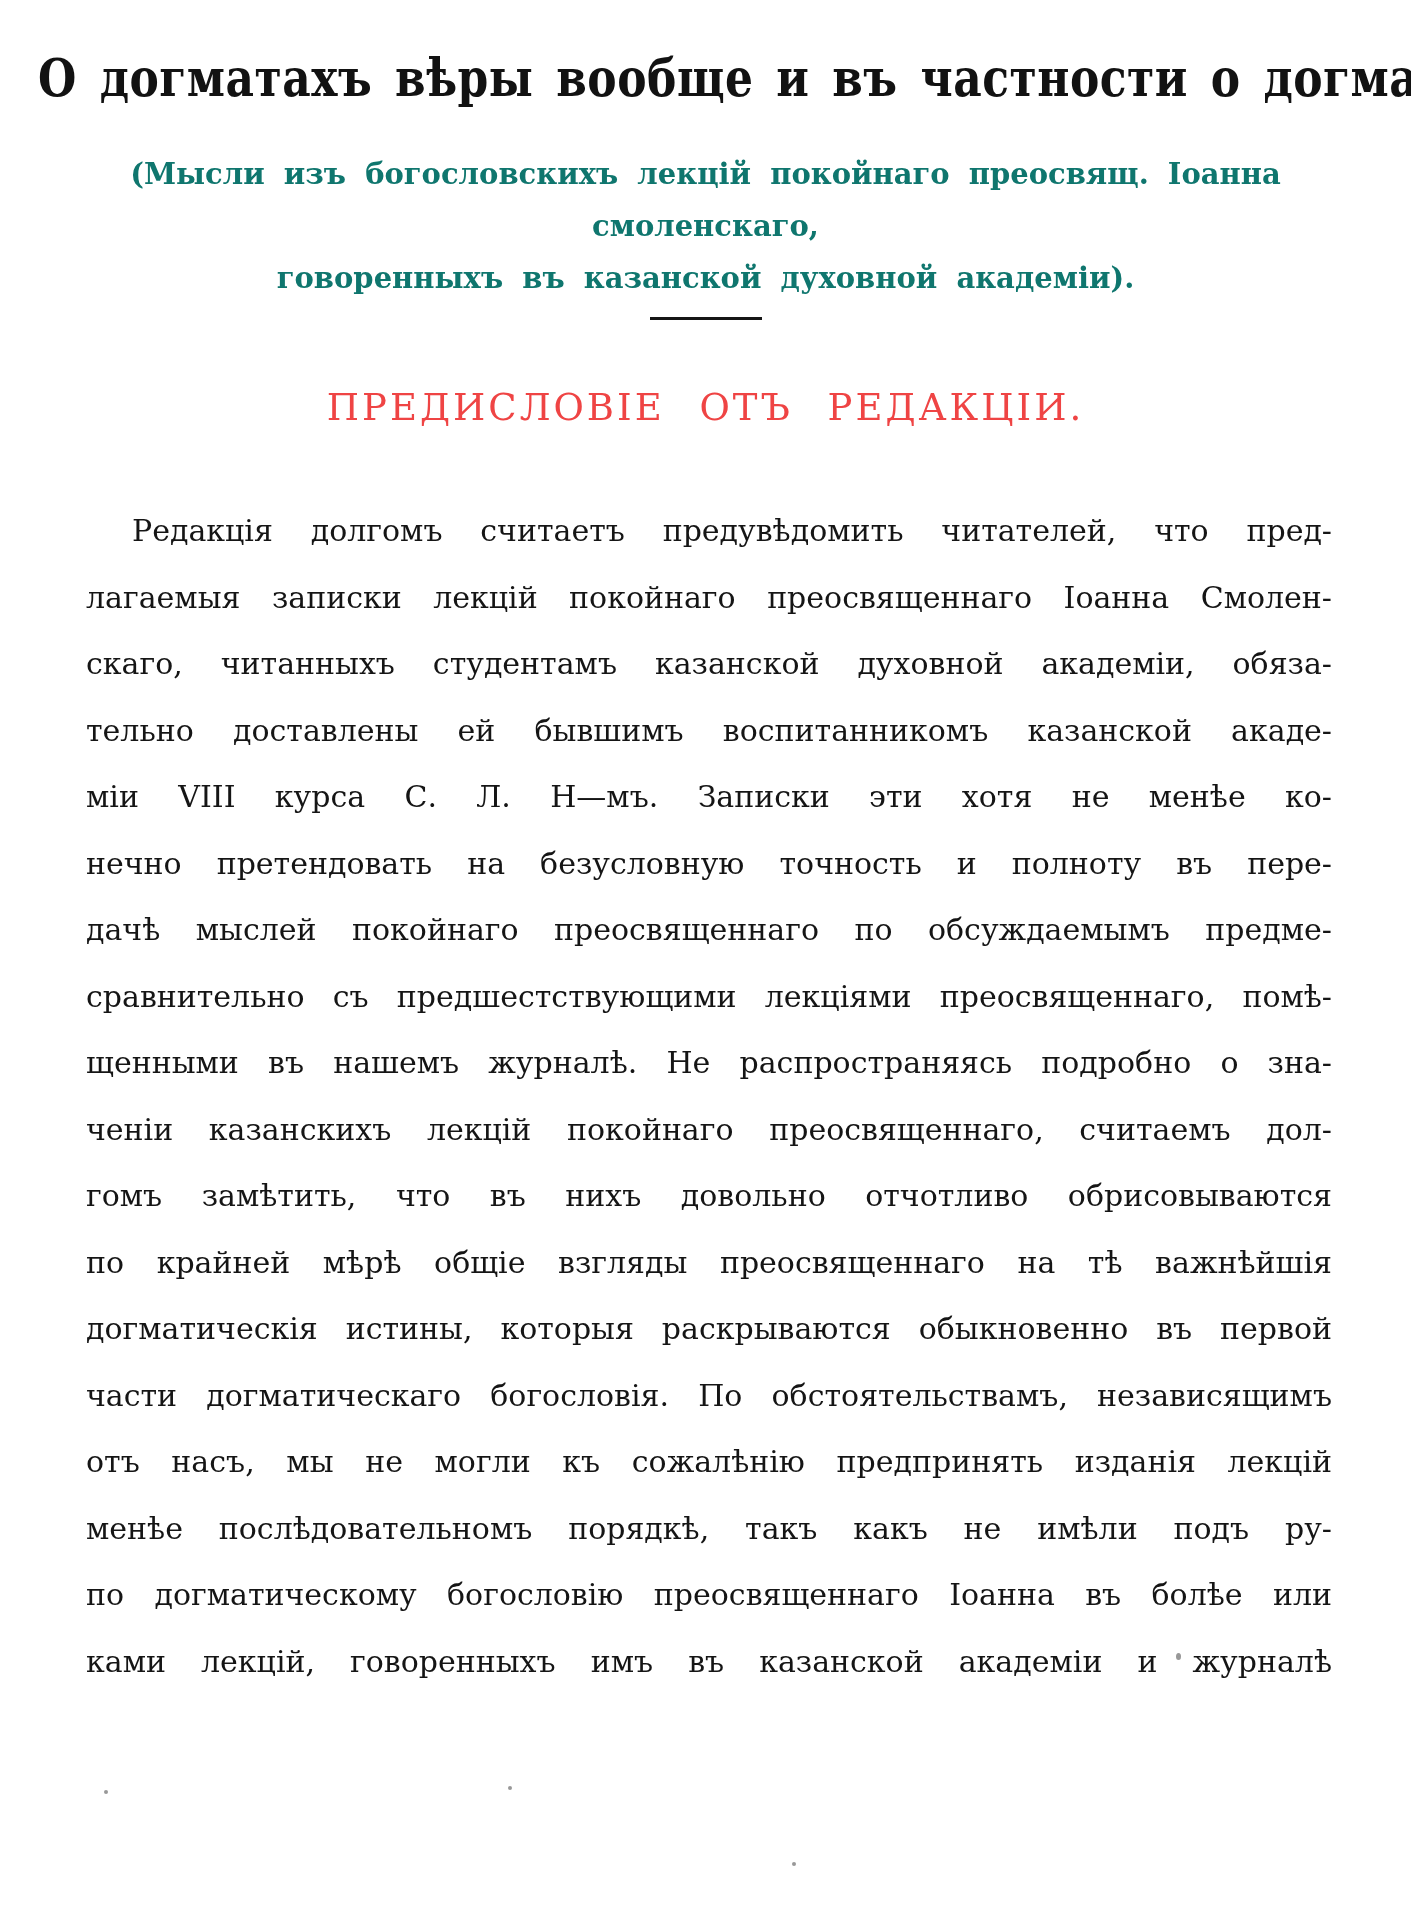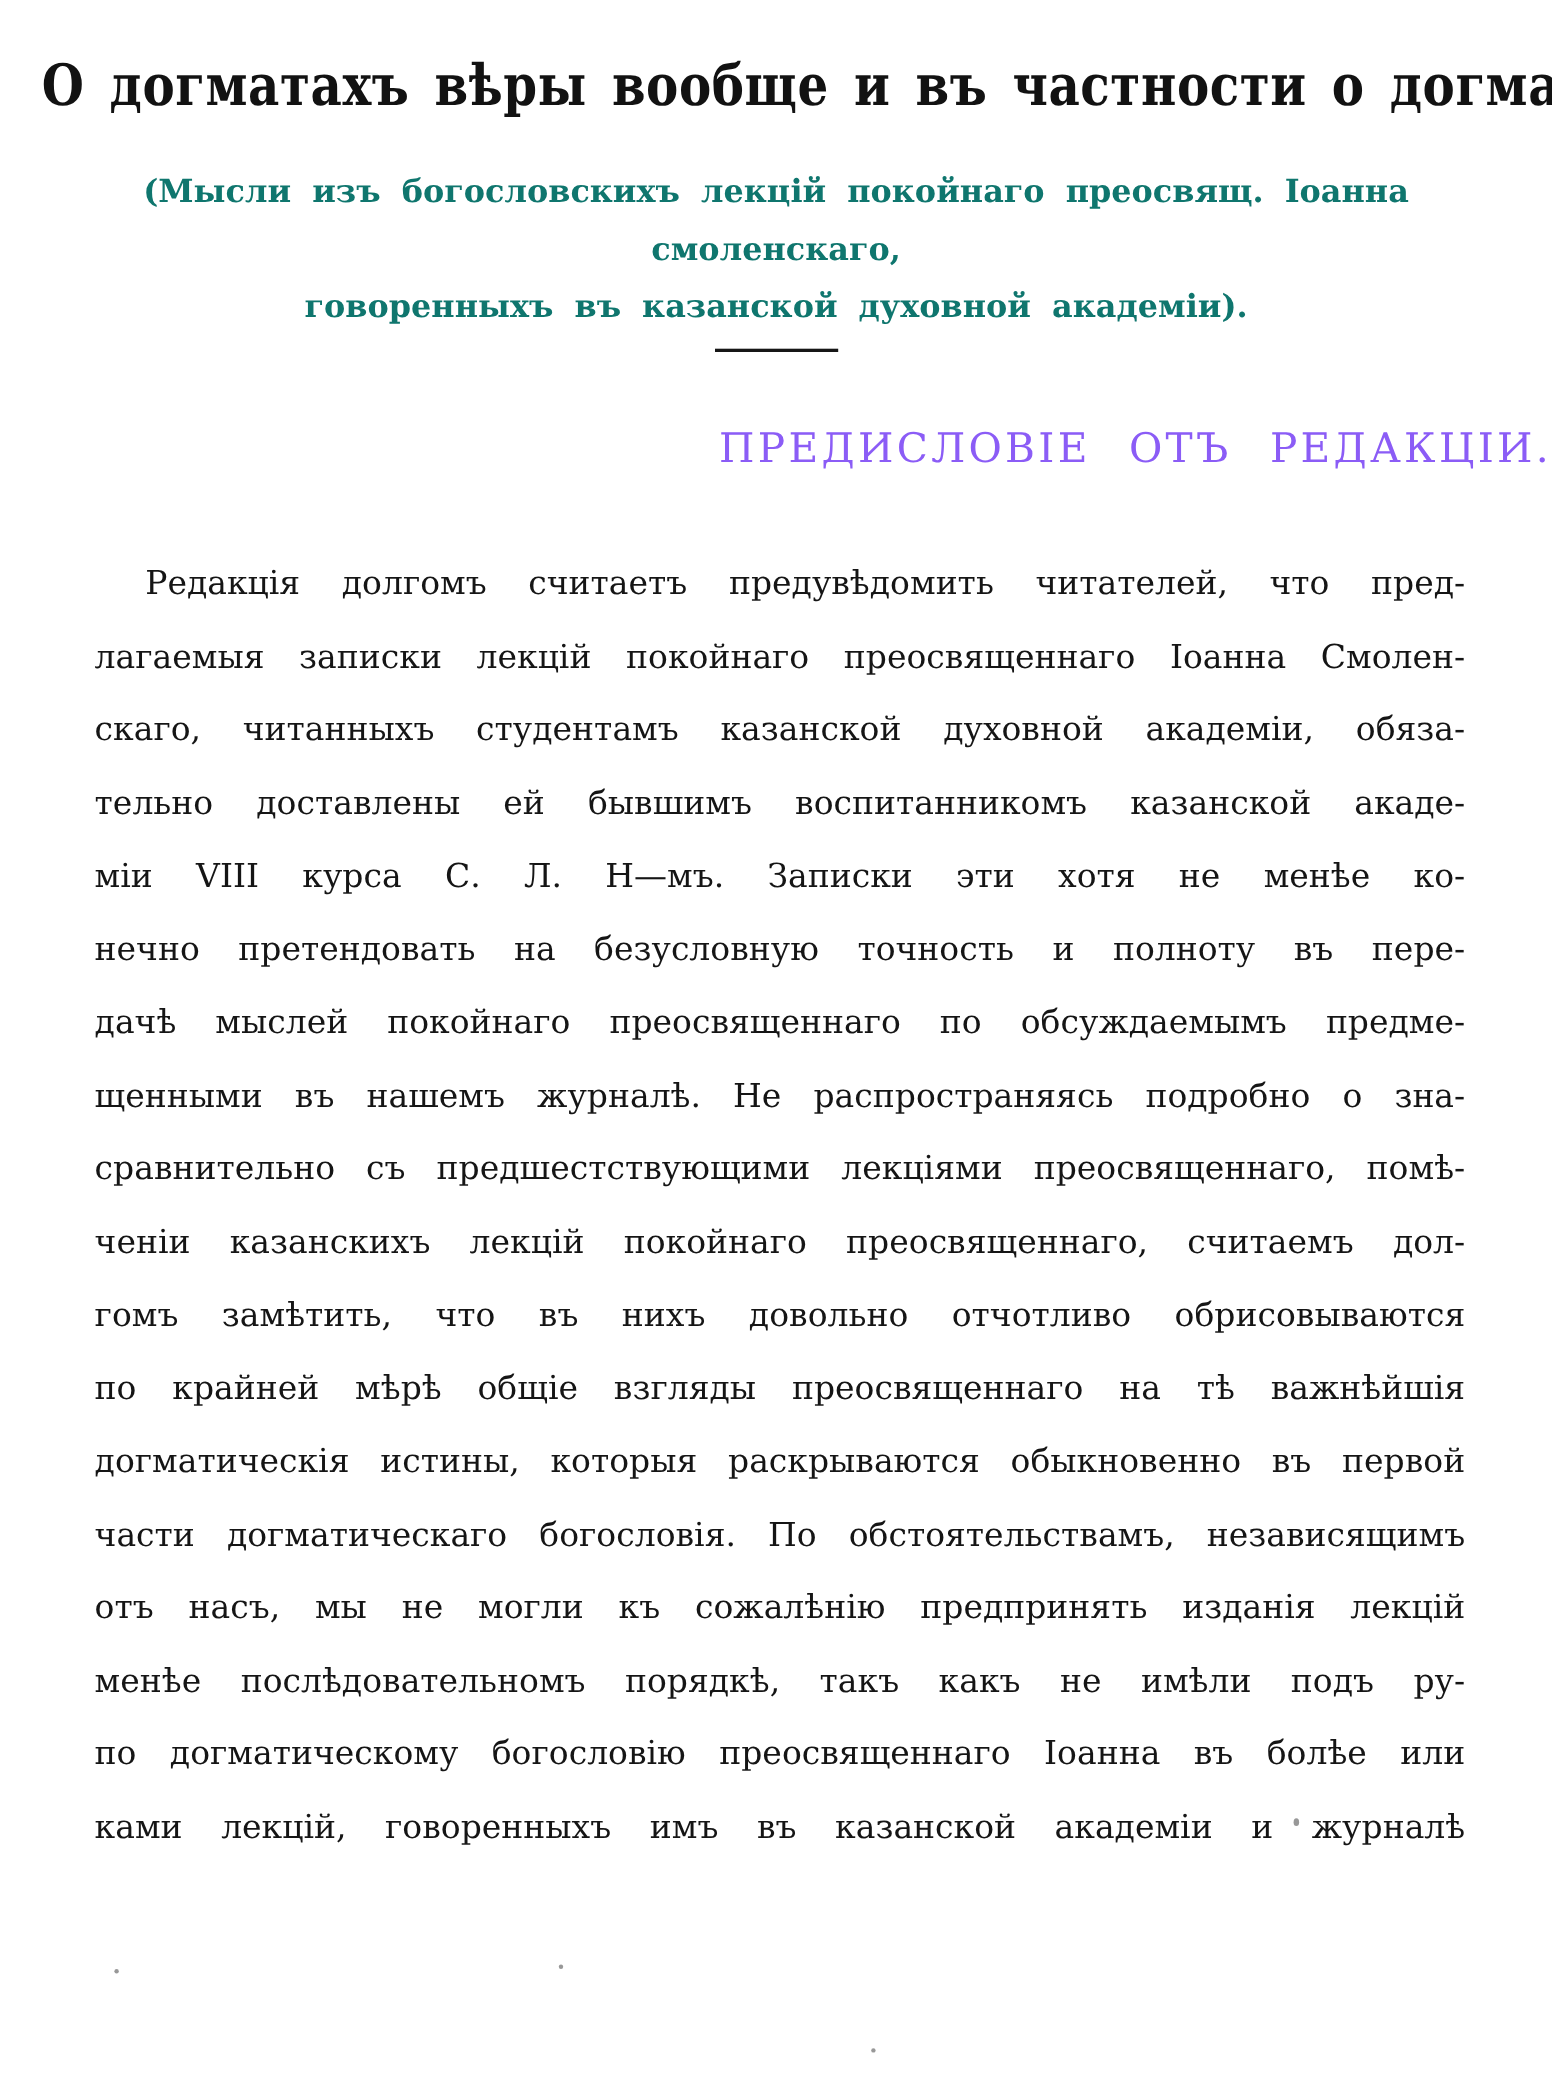--- a/index.html
+++ b/index.html
@@ -52,26 +52,26 @@
     width: 112px;
     height: 3px;
     background: #161616;
   }
   .heading {
     position: absolute;
     top: 386px;
     left: 0;
     right: 0;
     margin: 0;
-    text-align: right;
+    text-align: center;
     font-size: 37px;
     font-weight: 400;
     letter-spacing: 3px;
     word-spacing: 20px;
-    color: #8b5cf6;
+    color: #ef4444;
   }
   .body-block {
     position: absolute;
     top: 498px;
     left: 86px;
     width: 1246px;
     font-size: 30px;
     line-height: 66.5px;
     color: #151515;
   }
@@ -110,22 +110,22 @@
   <h2 class="heading">ПРЕДИСЛОВІЕ ОТЪ РЕДАКЦІИ.</h2>
 
   <div class="body-block">
     <div class="tline indent">Редакція долгомъ считаетъ предувѣдомить читателей, что пред-</div>
     <div class="tline">лагаемыя записки лекцій покойнаго преосвященнаго Іоанна Смолен-</div>
     <div class="tline">скаго, читанныхъ студентамъ казанской духовной академіи, обяза-</div>
     <div class="tline">тельно доставлены ей бывшимъ воспитанникомъ казанской акаде-</div>
     <div class="tline">міи VIII курса С. Л. Н—мъ. Записки эти хотя не менѣе ко-</div>
     <div class="tline">нечно претендовать на безусловную точность и полноту въ пере-</div>
     <div class="tline">дачѣ мыслей покойнаго преосвященнаго по обсуждаемымъ предме-</div>
+    <div class="tline">сравнительно съ предшестствующими лекціями преосвященнаго, помѣ-</div>
     <div class="tline">щенными въ нашемъ журналѣ. Не распространяясь подробно о зна-</div>
-    <div class="tline">сравнительно съ предшестствующими лекціями преосвященнаго, помѣ-</div>
     <div class="tline">ченіи казанскихъ лекцій покойнаго преосвященнаго, считаемъ дол-</div>
     <div class="tline">гомъ замѣтить, что въ нихъ довольно отчотливо обрисовываются</div>
     <div class="tline">по крайней мѣрѣ общіе взгляды преосвященнаго на тѣ важнѣйшія</div>
     <div class="tline">догматическія истины, которыя раскрываются обыкновенно въ первой</div>
     <div class="tline">части догматическаго богословія. По обстоятельствамъ, независящимъ</div>
     <div class="tline">отъ насъ, мы не могли къ сожалѣнію предпринять изданія лекцій</div>
     <div class="tline">менѣе послѣдовательномъ порядкѣ, такъ какъ не имѣли подъ ру-</div>
     <div class="tline">по догматическому богословію преосвященнаго Іоанна въ болѣе или</div>
     <div class="tline">ками лекцій, говоренныхъ имъ въ казанской академіи и журналѣ</div>
   </div>

